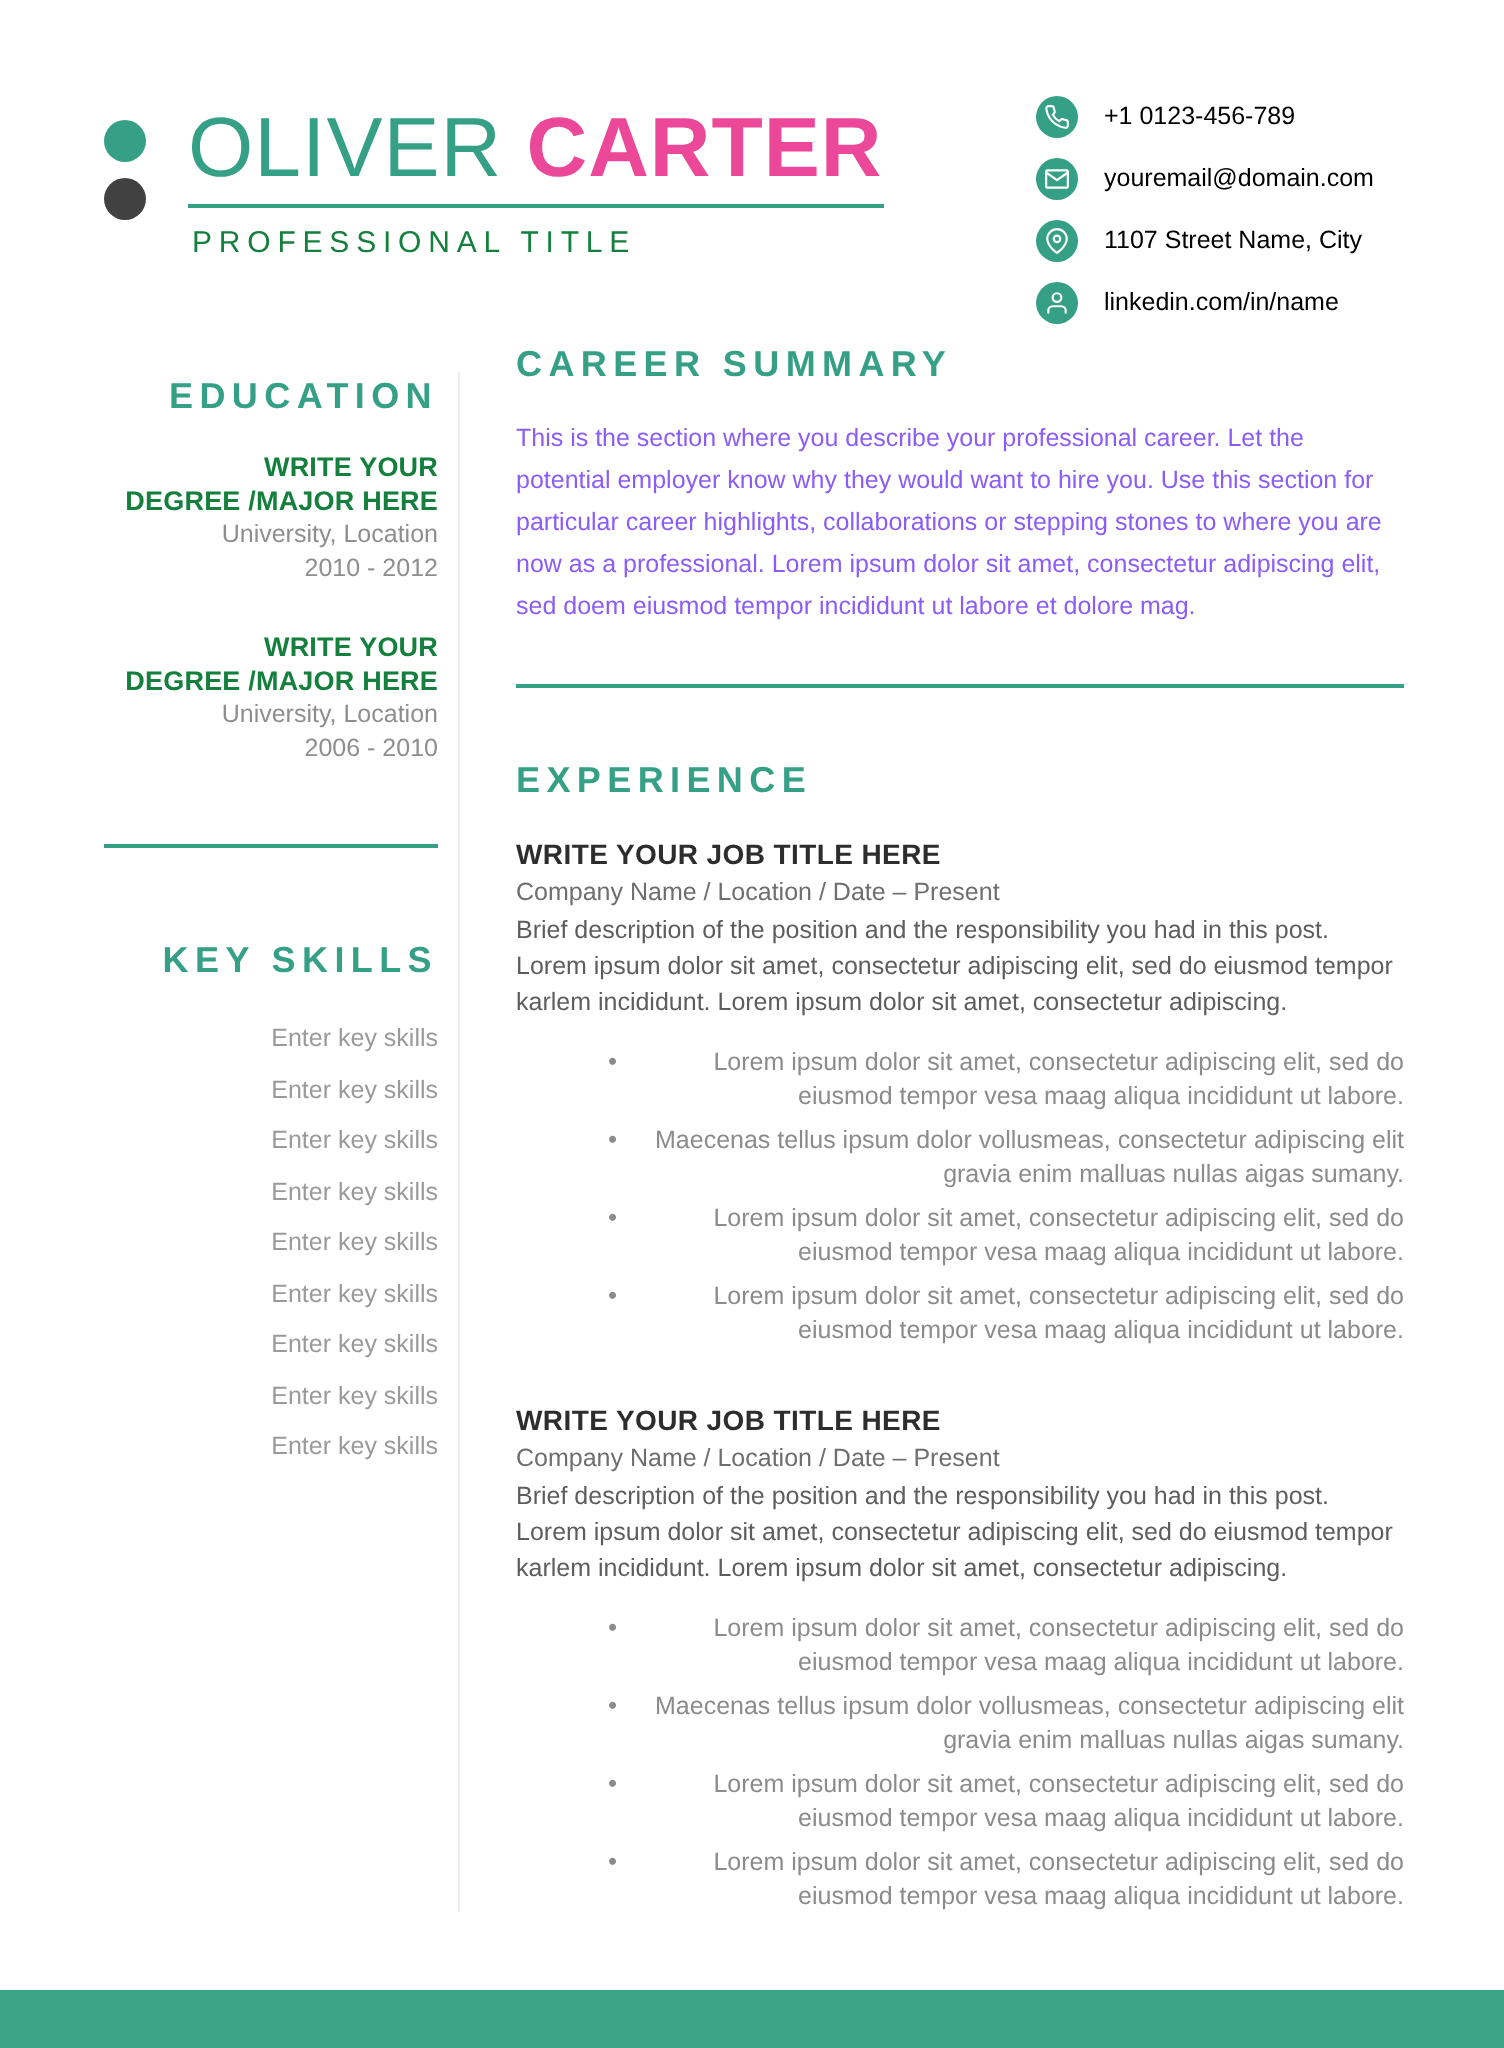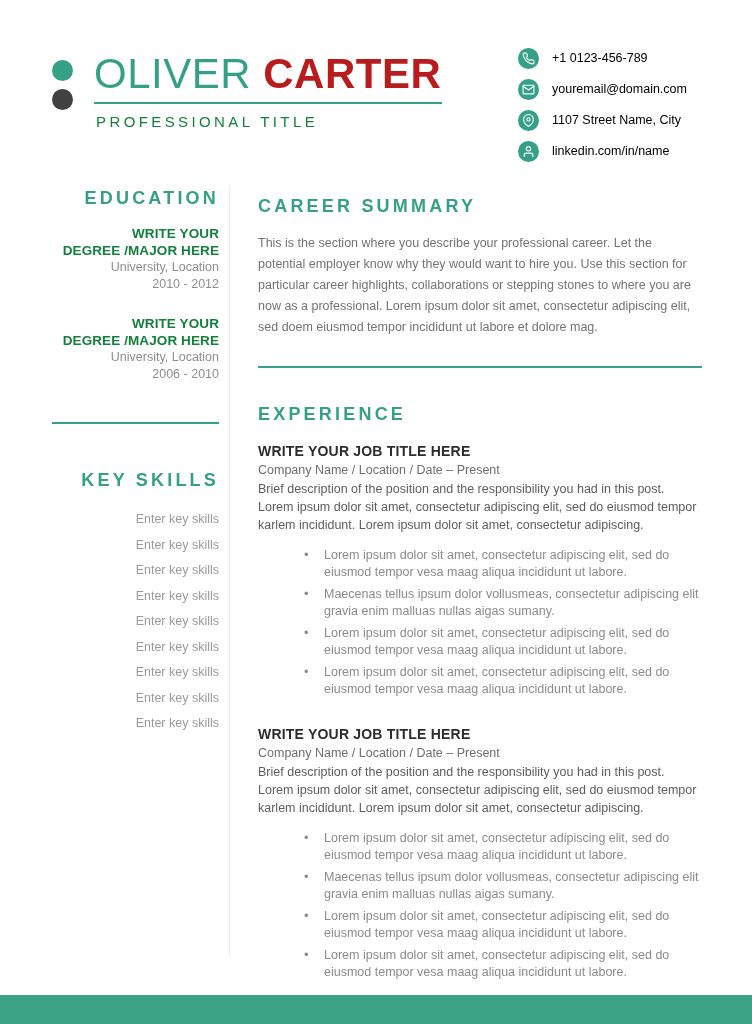--- a/index.html
+++ b/index.html
@@ -55,21 +55,21 @@
     top: 0;
     white-space: nowrap;
   }
   .name-first, .name-last {
     font-size: 42px;
     letter-spacing: 0.5px;
     font-weight: 400;
     font-family: "Liberation Sans", sans-serif;
   }
   .name-first { color: #35a085; text-align: right; }
-  .name-last { color: #b91c1c; font-weight: 700; }
+  .name-last { color: #ec4899; font-weight: 700; }
 
   .name-rule {
     position: absolute;
     left: 42px;
     top: 52px;
     width: 348px;
     height: 2px;
     background: #35a085;
   }
 
@@ -128,21 +128,21 @@
     position: absolute;
     left: 52px;
     top: 188px;
     width: 167px;
     text-align: right;
   }
 
   .right-col {
     position: absolute;
     left: 258px;
-    top: 196px;
+    top: 172px;
     width: 444px;
   }
 
   
   .sec-head {
     color: #35a085;
     font-size: 18px;
     font-weight: 700;
     letter-spacing: 3.2px;
   }
@@ -180,21 +180,21 @@
   .skills-head { margin-top: 46px; }
   .skill-item {
     color: #9a9a9a;
     font-size: 12.5px;
     line-height: 25.5px;
   }
 
   
   .summary-body {
     margin-top: 16px;
-    color: #737373;
+    color: #8b5cf6;
     font-size: 12.5px;
     line-height: 21px;
     text-align: left;
   }
   .summary-rule {
     margin-top: 28px;
     height: 2px;
     background: #35a085;
     width: 100%;
   }
@@ -217,20 +217,21 @@
   .job-desc {
     color: #5d5d5d;
     font-size: 12.5px;
     line-height: 18px;
     margin-top: 1px;
   }
   .job-bullets {
     margin-top: 13px;
     padding-left: 46px;
     list-style: none;
+    text-align: right;
   }
   .job-bullets li {
     position: relative;
     color: #8b8b8b;
     font-size: 12.5px;
     line-height: 17px;
     margin-bottom: 5px;
     padding-left: 20px;
   }
   .job-bullets li::before {

